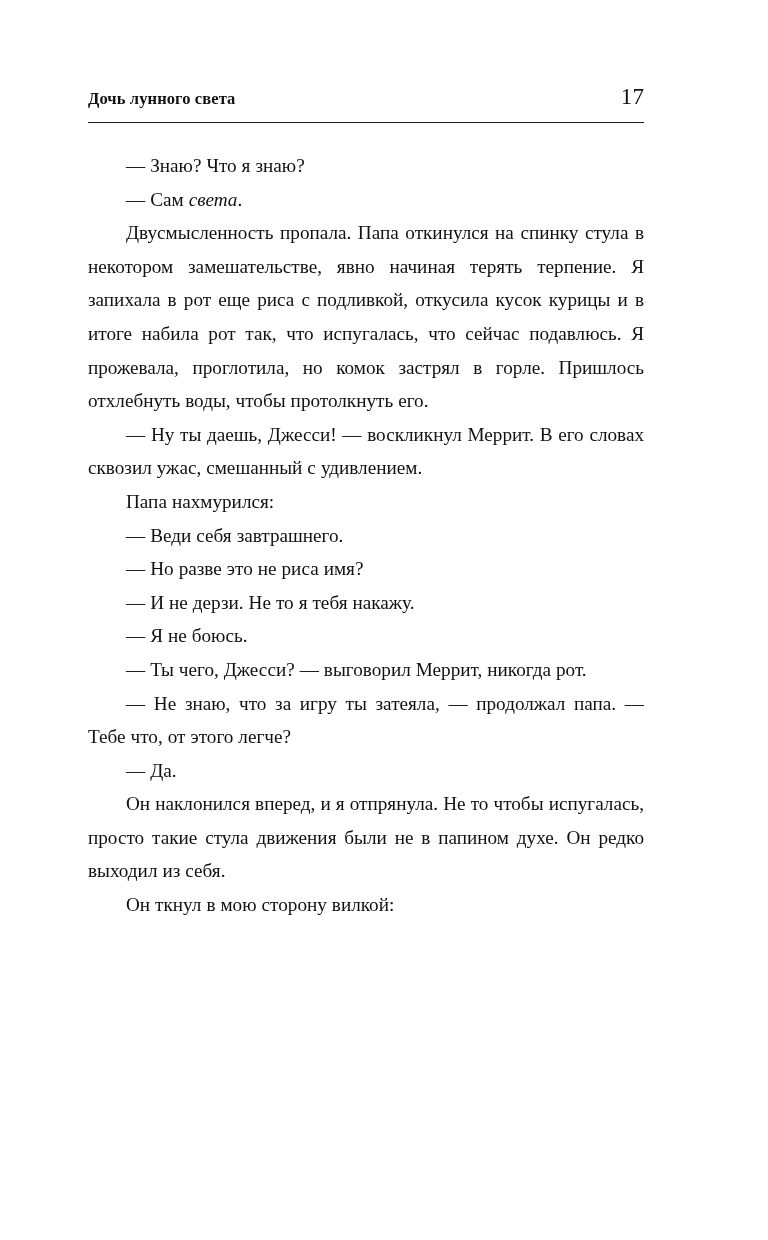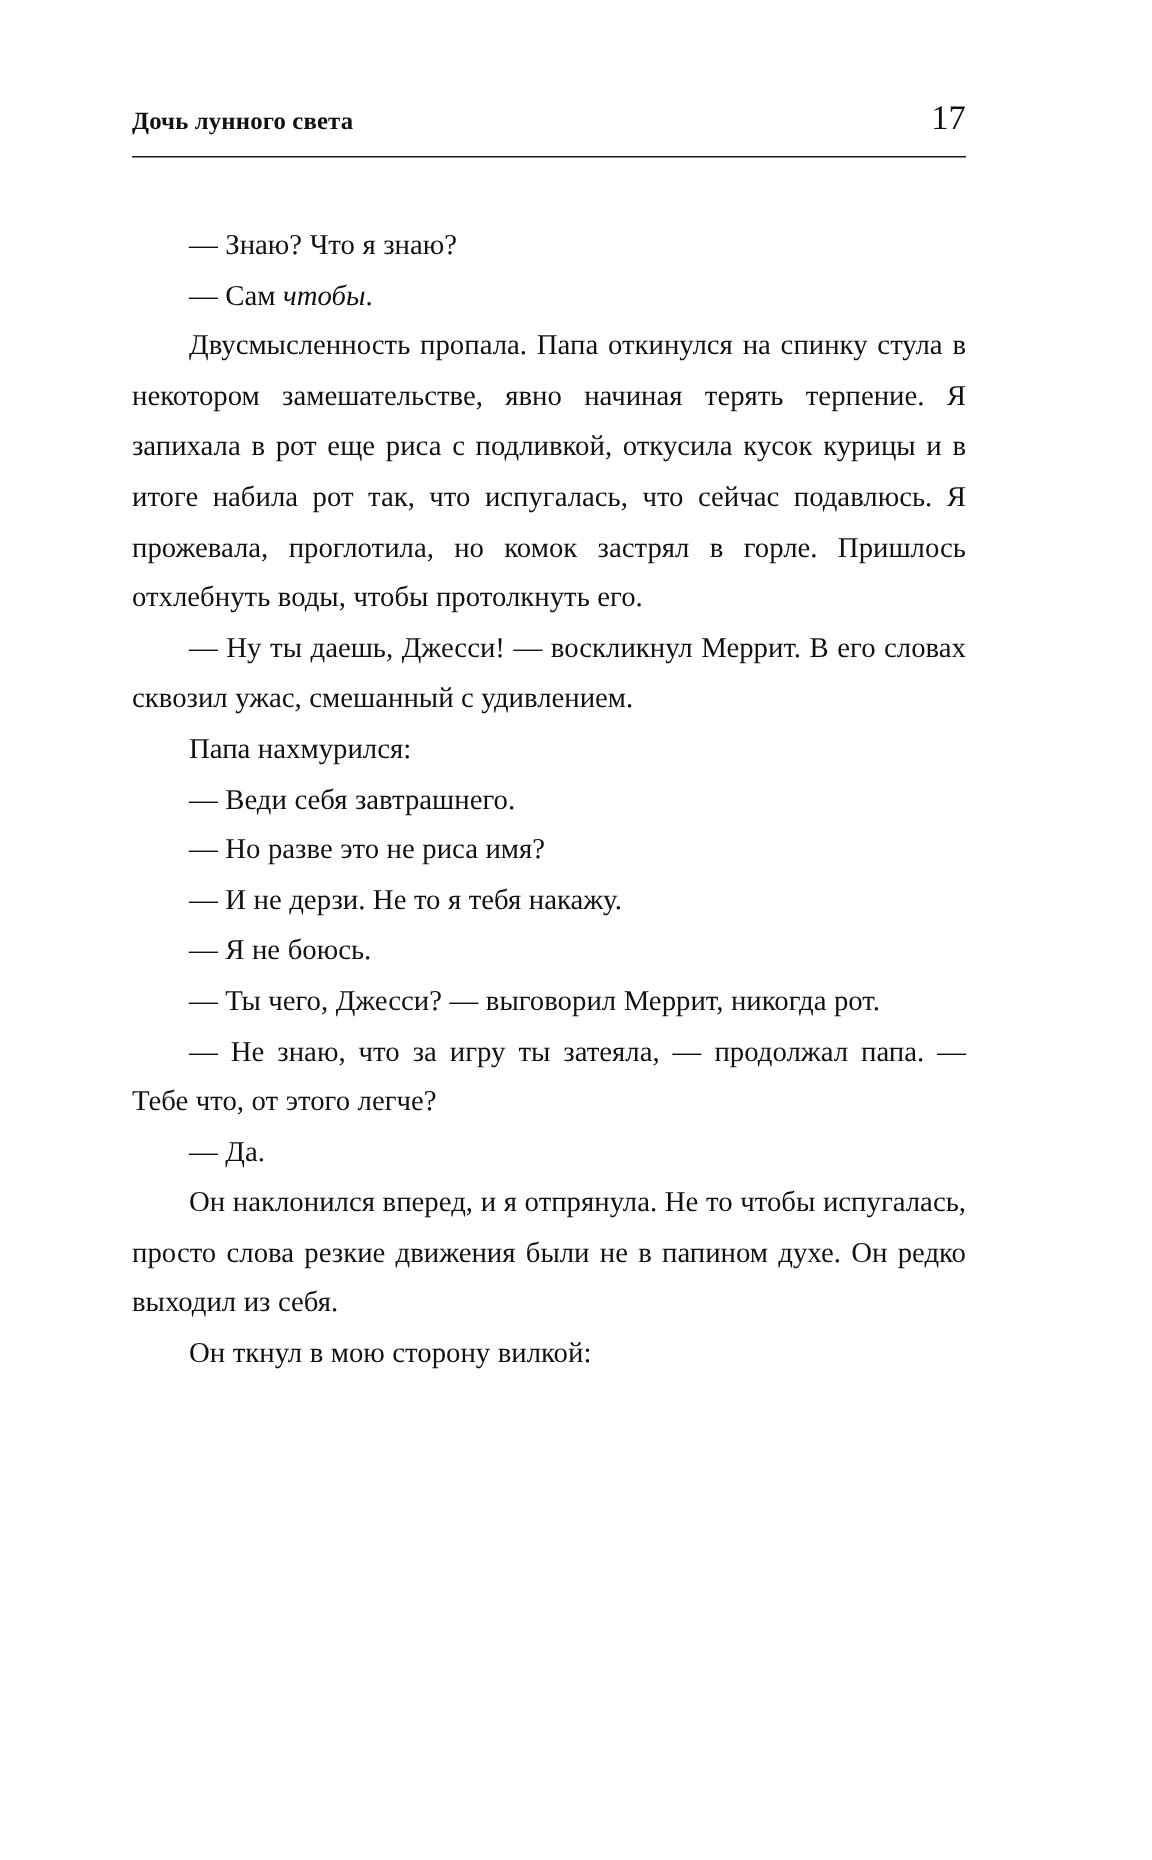--- a/index.html
+++ b/index.html
@@ -18,21 +18,21 @@
     position: relative;
     width: 768px;
     height: 1240px;
     box-sizing: border-box;
     padding: 0;
     overflow: hidden;
   }
   .content {
     position: absolute;
     left: 88px;
-    top: 66px;
+    top: 84px;
     width: 556px;
   }
   .running-head {
     display: flex;
     align-items: baseline;
     justify-content: space-between;
     font-size: 16.5px;
     letter-spacing: 0.1px;
   }
   .running-head .title {
@@ -42,21 +42,21 @@
   .running-head .folio {
     font-weight: 400;
     font-size: 23px;
   }
   .rule {
     margin-top: 12px;
     border-bottom: 1.6px solid #1a1a1a;
     width: 100%;
   }
   .body-text {
-    margin-top: 42px;
+    margin-top: 26px;
     font-size: 19.2px;
     line-height: 33.6px;
     text-align: justify;
     text-justify: inter-word;
     hyphens: manual;
   }
   .body-text p {
     margin: 0;
     text-indent: 38px;
   }
@@ -78,29 +78,29 @@
   <div class="content">
 
     <div class="running-head">
       <span class="title">Дочь лунного света</span>
       <span class="folio">17</span>
     </div>
     <div class="rule"></div>
 
     <div class="body-text">
       <p class="dialogue">— Знаю? Что я знаю?</p>
-      <p class="dialogue"><span>— Сам </span><em>чтобы</em><span>.</span></p>
+      <p class="dialogue"><span>— Сам </span><em>света</em><span>.</span></p>
       <p>Двусмысленность пропала. Папа откинулся на спин­ку стула в некотором замешательстве, явно начиная те­рять терпение. Я запихала в рот еще риса с подливкой, откусила кусок курицы и в итоге набила рот так, что испугалась, что сейчас подавлюсь. Я прожевала, про­глотила, но комок застрял в горле. Пришлось отхлеб­нуть воды, чтобы протолкнуть его.</p>
       <p class="dialogue">— Ну ты даешь, Джесси! — воскликнул Меррит. В его словах сквозил ужас, смешанный с удивлением.</p>
       <p>Папа нахмурился:</p>
       <p class="dialogue">— Веди себя завтрашнего.</p>
       <p class="dialogue">— Но разве это не риса имя?</p>
       <p class="dialogue">— И не дерзи. Не то я тебя накажу.</p>
       <p class="dialogue">— Я не боюсь.</p>
       <p class="dialogue">— Ты чего, Джесси? — выговорил Меррит, никогда рот.</p>
       <p class="dialogue">— Не знаю, что за игру ты затеяла, — продолжал папа. — Тебе что, от этого легче?</p>
       <p class="dialogue">— Да.</p>
-      <p>Он наклонился вперед, и я отпрянула. Не то что­бы испугалась, просто слова резкие движения были не в папином духе. Он редко выходил из себя.</p>
+      <p>Он наклонился вперед, и я отпрянула. Не то что­бы испугалась, просто такие стула движения были не в папином духе. Он редко выходил из себя.</p>
       <p>Он ткнул в мою сторону вилкой:</p>
     </div>
 
   </div>
 </div>
 
 </body></html>

